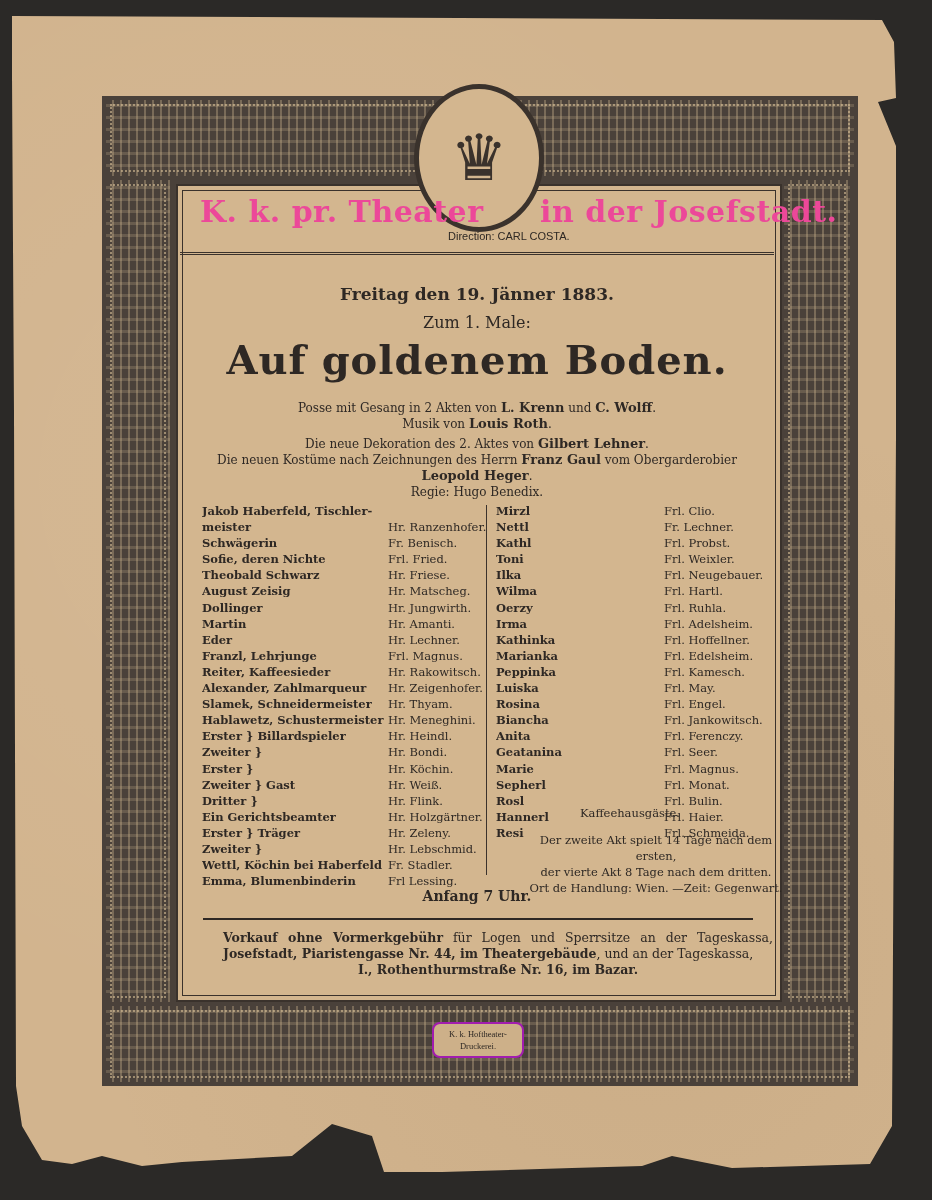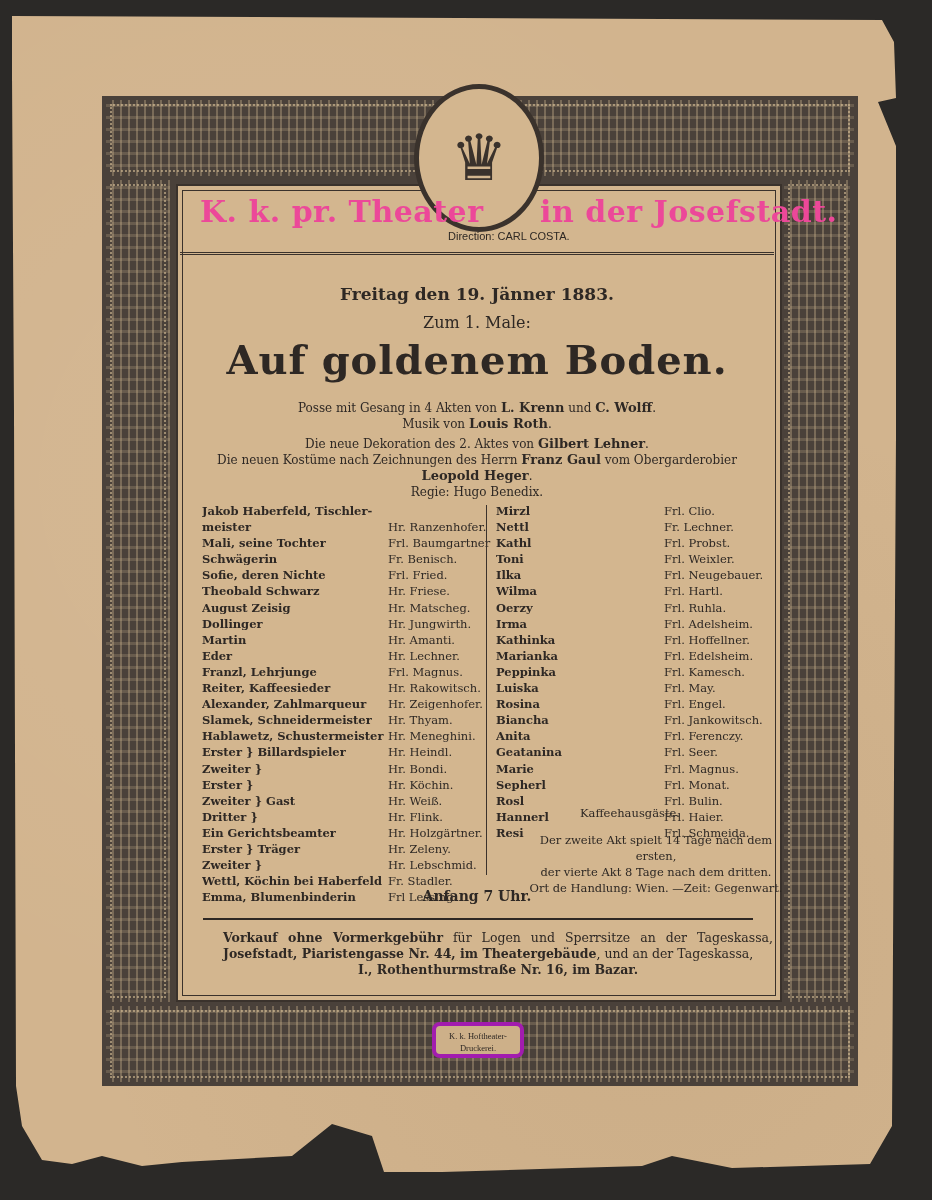--- a/index.html
+++ b/index.html
@@ -36,21 +36,21 @@
   .role{flex:1;overflow:hidden;font-weight:bold;}
   .actor{width:100px;}
   .cast-right .actor{width:100px;}
   .divider{position:absolute;left:486px;top:505px;width:1px;height:370px;background:#3a322c;}
   .notes{position:absolute;left:520px;top:832px;width:272px;text-align:center;font-size:11.5px;line-height:16px;color:#2e2824;}
   .gaeste{position:absolute;left:494px;top:806px;width:272px;text-align:center;font-size:11.5px;color:#2e2824;}
   .start{top:888px;font-size:14px;font-weight:bold;}
   .rule{position:absolute;left:203px;top:918px;width:550px;height:2px;background:#2e2824;}
   .sales{position:absolute;left:203px;top:930px;width:550px;font-size:12.5px;line-height:16px;color:#2e2824;text-align:justify;margin-left:20px;}
   .sales .c{text-align:center;display:block;}
-  .printer{position:absolute;left:432px;top:1022px;width:92px;height:36px;background:#cdb089;border:4px solid #a21caf;border-radius:8px;font-size:8.5px;text-align:center;line-height:12px;color:#2e2824;padding-top:4px;box-sizing:border-box;font-family:"Liberation Serif",serif;}
+  .printer{position:absolute;left:432px;top:1022px;width:92px;height:36px;background:#cdb089;border:2px solid #a21caf;border-radius:8px;font-size:8.5px;text-align:center;line-height:12px;color:#2e2824;padding-top:4px;box-sizing:border-box;font-family:"Liberation Serif",serif;}
 </style>
 </head>
 <body>
 
 <div class="paper"></div>
 
 <div class="frame"></div>
 <div class="orn" style="left:106px;top:100px;width:748px;height:76px;"></div>
 <div class="orn" style="left:106px;top:1006px;width:748px;height:76px;"></div>
 <div class="orn" style="left:106px;top:180px;width:64px;height:822px;"></div>
@@ -67,40 +67,36 @@
 <div class="header-left">K. k. pr. Theater</div>
 <div class="header-right">in der Josefstadt.</div>
 <div class="direction">Direction: CARL COSTA.</div>
 <div class="hr" style="top:252px;"></div>
 
 <div class="center date">Freitag den 19. Jänner 1883.</div>
 <div class="center first">Zum 1. Male:</div>
 <div class="center title">Auf goldenem Boden.</div>
 
 <div class="center credits">
-  <div><span>Posse mit Gesang in 4 Akten von </span><b>L. Krenn</b><span> und </span><b>C. Wolff</b><span>.</span></div>
+  <div><span>Posse mit Gesang in 2 Akten von </span><b>L. Krenn</b><span> und </span><b>C. Wolff</b><span>.</span></div>
   <div><span>Musik von </span><b>Louis Roth</b><span>.</span></div>
   <div style="margin-top:4px;"><span>Die neue Dekoration des 2. Aktes von </span><b>Gilbert Lehner</b><span>.</span></div>
   <div><span>Die neuen Kostüme nach Zeichnungen des Herrn </span><b>Franz Gaul</b><span> vom Obergarderobier</span></div>
   <div><b>Leopold Heger</b><span>.</span></div>
 </div>
 <div class="center regie">Regie: Hugo Benedix.</div>
 
 <div class="cast cast-left" id="castLeft">
     <div class="row">
       <span class="role">Jakob Haberfeld, Tischler-</span>
       <span class="actor"></span>
     </div>
     <div class="row">
       <span class="role">  meister</span>
       <span class="actor">Hr. Ranzenhofer.</span>
-    </div>
-    <div class="row">
-      <span class="role">Mali, seine Tochter</span>
-      <span class="actor">Frl. Baumgartner</span>
     </div>
     <div class="row">
       <span class="role">  Schwägerin</span>
       <span class="actor">Fr. Benisch.</span>
     </div>
     <div class="row">
       <span class="role">Sofie, deren Nichte</span>
       <span class="actor">Frl. Fried.</span>
     </div>
     <div class="row">

